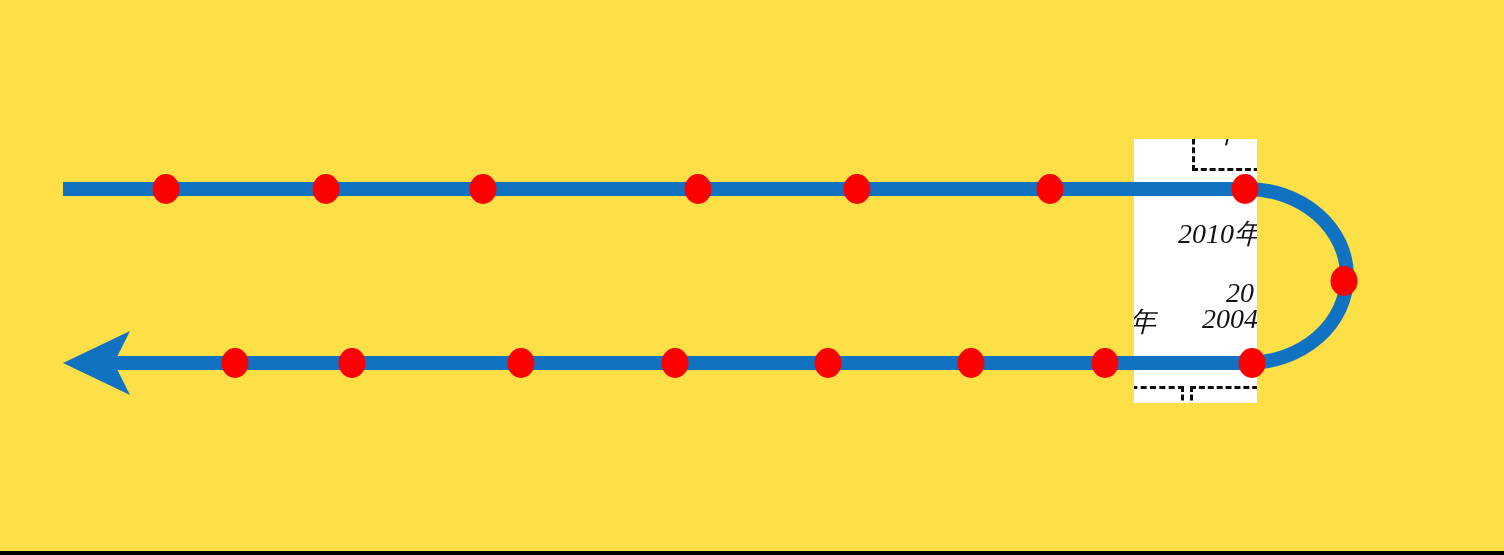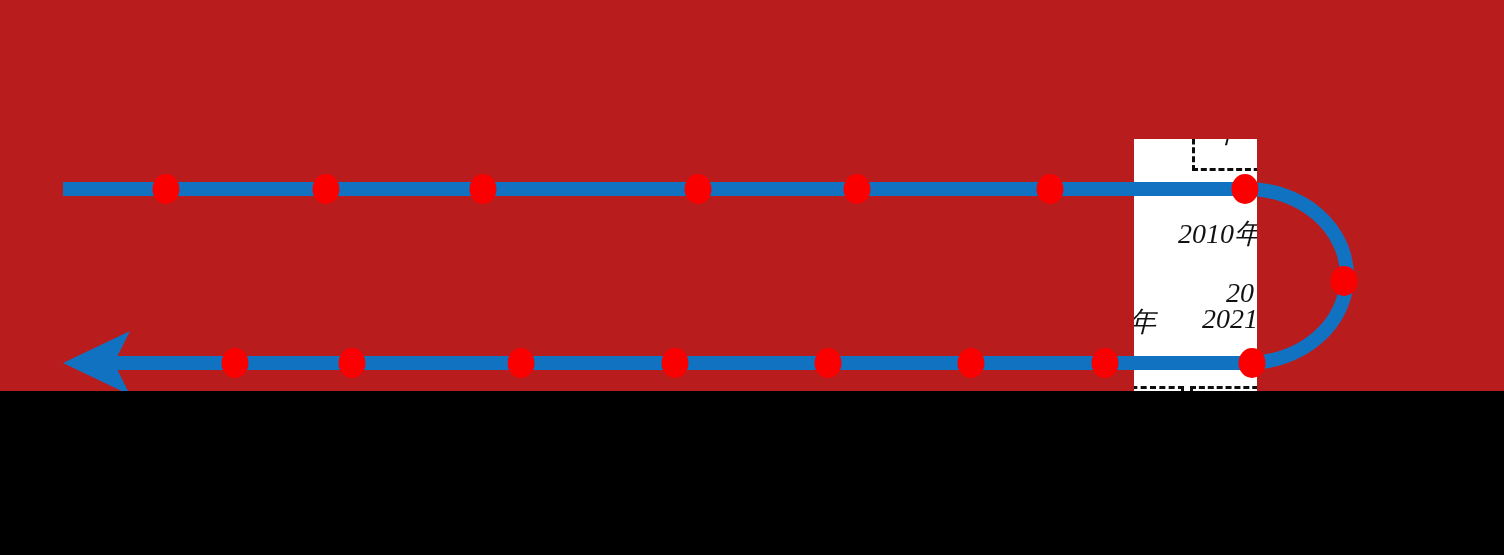--- a/index.html
+++ b/index.html
@@ -1,17 +1,17 @@
 <!DOCTYPE html>
 <html><head>
 <meta charset="utf-8">
 <style>
   html,body{margin:0;padding:0;background:#000;}
   .canvas{
-    position:relative;width:1504px;height:391px;background:#b91c1c;
+    position:relative;width:1504px;height:551px;background:#fde047;
     overflow:hidden;font-family:"Liberation Serif","DejaVu Serif",serif;
   }
   
   .reveal{
     position:absolute;left:1134px;top:139px;width:123px;height:264px;
     background:#fff;overflow:hidden;
   }
   .lbl{
     position:absolute;font-style:italic;font-size:28px;line-height:1;
     color:#111;white-space:nowrap;font-family:"Liberation Serif","DejaVu Serif",serif;
@@ -31,21 +31,21 @@
 <body>
 
 <div class="canvas">
 
   <div class="reveal">
     <div class="dashed dashed-top"></div>
     <span class="lbl lbl-frag">年</span>
     <span class="lbl lbl-2010">2010年</span>
     <span class="lbl lbl-20">20</span>
     <span class="lbl lbl-year-left">年</span>
-    <span class="lbl lbl-2013">2021</span>
+    <span class="lbl lbl-2013">2004</span>
     <div class="dashed dashed-bot-l"></div>
     <div class="dashed dashed-bot-r"></div>
   </div>
 
   <svg class="overlay" width="1504" height="555" viewBox="0 0 1504 555">
       <path d="M 63 189 H 1247 A 100 87 0 0 1 1247 363 H 100" fill="none" stroke="#1272c2" stroke-width="14"></path>
       <polygon points="63,363 130,331 114,363 130,395" fill="#1272c2"></polygon>
       <ellipse cx="166" cy="189" rx="13.5" ry="15" fill="#fb0000"></ellipse>
       <ellipse cx="326" cy="189" rx="13.5" ry="15" fill="#fb0000"></ellipse>
       <ellipse cx="483" cy="189" rx="13.5" ry="15" fill="#fb0000"></ellipse>

